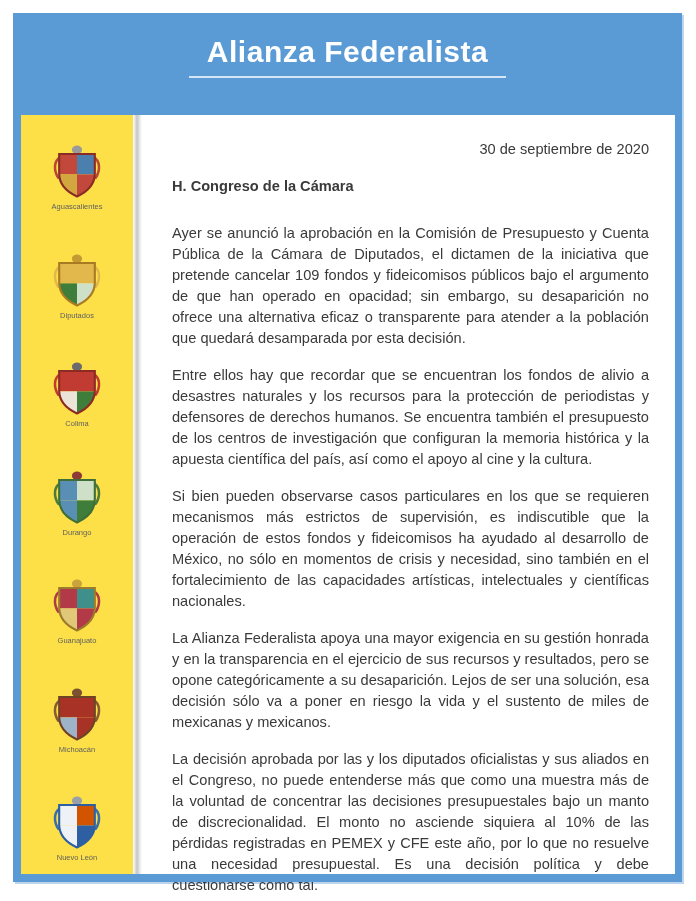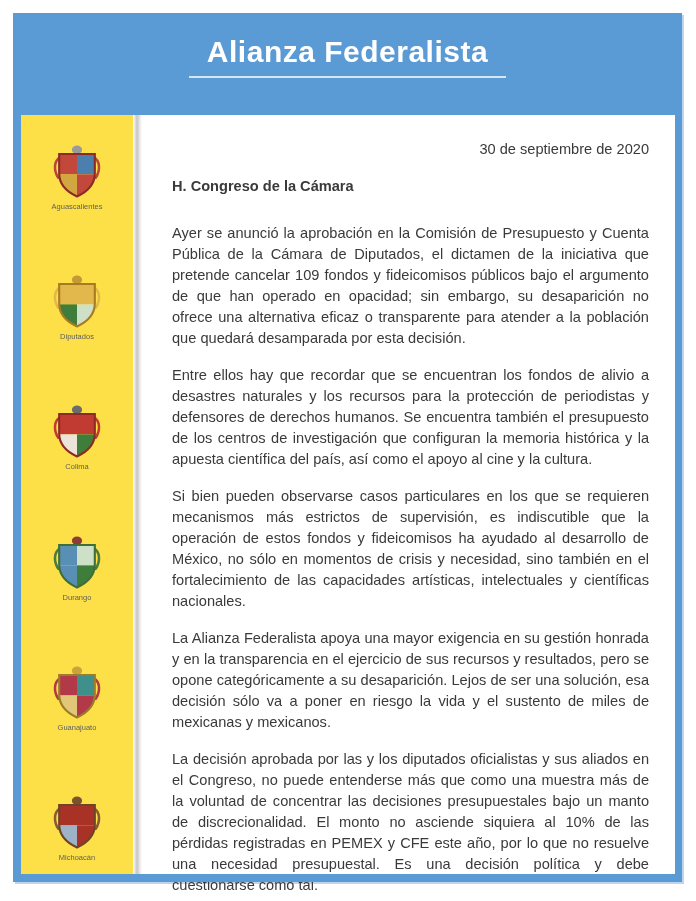--- a/index.html
+++ b/index.html
@@ -162,20 +162,35 @@
           <ellipse class="topper" cx="30" cy="8" rx="6" ry="5"></ellipse>
           <g clip-path="url(#sc)">
               <rect class="q1" x="8" y="12" width="22" height="25"></rect>
               <rect class="q2" x="30" y="12" width="22" height="25"></rect>
               <rect class="q3" x="8" y="37" width="22" height="29"></rect>
               <rect class="q4" x="30" y="37" width="22" height="29"></rect>
             </g>
           <path class="outline" d="M9 13 H51 V36 C51 50 41 58 30 63 C19 58 9 50 9 36 Z"></path>
         </svg>
         <figcaption class="crest-label">Michoacán</figcaption>
+      </figure>
+      <figure class="crest-item" style="--cb: #2e5fa3; --c1: #eef2f7; --c2: #d35400; --c3: #eef2f7; --c4: #2e5fa3; --ctop: #9aa0a8; --corn: #3a6fae;">
+        <svg class="crest" viewBox="0 0 60 66">
+          <path class="mant" d="M10 17 C3 21 2 32 8 41"></path>
+            <path class="mant" d="M50 17 C57 21 58 32 52 41"></path>
+          <ellipse class="topper" cx="30" cy="8" rx="6" ry="5"></ellipse>
+          <g clip-path="url(#sc)">
+              <rect class="q1" x="8" y="12" width="22" height="25"></rect>
+              <rect class="q2" x="30" y="12" width="22" height="25"></rect>
+              <rect class="q3" x="8" y="37" width="22" height="29"></rect>
+              <rect class="q4" x="30" y="37" width="22" height="29"></rect>
+            </g>
+          <path class="outline" d="M9 13 H51 V36 C51 50 41 58 30 63 C19 58 9 50 9 36 Z"></path>
+        </svg>
+        <figcaption class="crest-label">Nuevo León</figcaption>
       </figure>
     </aside>
 
     <div class="divider"></div>
 
     <main class="content">
       <div class="date-line">30 de septiembre de 2020</div>
       <div class="addr">
         <div>H. Congreso de la Cámara</div>
       </div>

